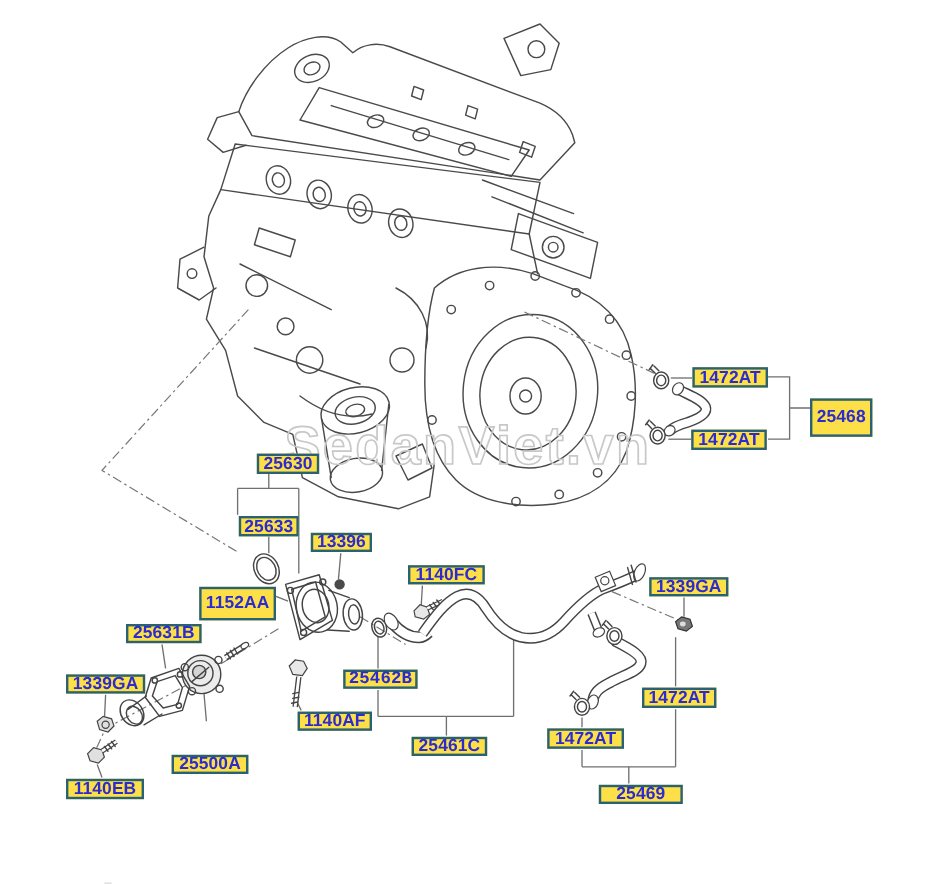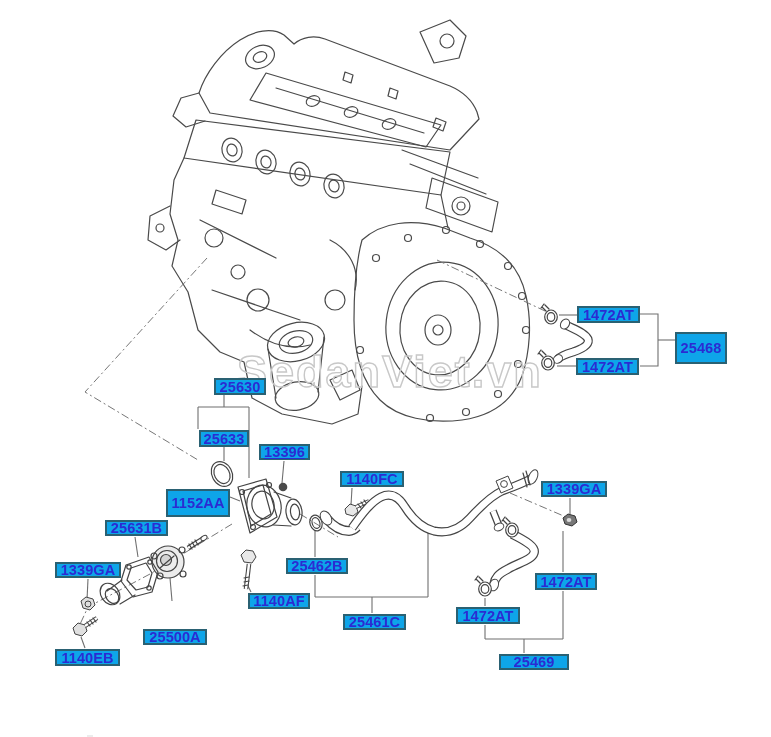--- a/index.html
+++ b/index.html
@@ -1,20 +1,20 @@
 <!DOCTYPE html>
 <html><head>
 <meta charset="utf-8">
 <style>
   html,body{margin:0;padding:0;background:#fff;}
   .stage{position:relative;width:771px;height:737px;background:#fff;overflow:hidden;
          font-family:"Liberation Sans",sans-serif;}
   .stage svg{position:absolute;left:0;top:0;}
   #labels-layer{position:absolute;left:0;top:0;width:100%;height:100%;}
-  .plabel{position:absolute;box-sizing:border-box;border:2px solid #2a6173;background:#0ea5e9;
+  .plabel{position:absolute;box-sizing:border-box;border:2px solid #2a6173;background:#fde047;
           color:#2b2bd2;font-weight:bold;font-size:14.5px;line-height:12px;
           display:flex;align-items:center;justify-content:center;
           letter-spacing:.1px;white-space:nowrap;}
   .eng{stroke:#4a4a4a;stroke-width:1.2;fill:none;stroke-linejoin:round;stroke-linecap:round;}
   .part{stroke:#444;stroke-width:1.2;fill:none;stroke-linejoin:round;stroke-linecap:round;}
   .tube{stroke:#444;fill:none;stroke-linecap:butt;}
   .tubefill{stroke:#fff;fill:none;stroke-linecap:butt;}
   .lead{stroke:#6f6f6f;stroke-width:1.1;fill:none;}
   .dash{stroke:#777;stroke-width:1;fill:none;stroke-dasharray:8 3 2 3;}
 </style>
@@ -268,26 +268,26 @@
 
   <line x1="87" y1="736" x2="93" y2="736" stroke="#d9d9d9"></line>
 </svg>
 
 <div id="labels-layer">
       <div class="plabel" style="left: 577px; top: 306px; width: 63px; height: 17px; border-color: rgb(42, 97, 115); color: rgb(43, 43, 210);">1472AT</div>
       <div class="plabel" style="left: 675px; top: 332px; width: 52px; height: 32px; border-color: rgb(42, 97, 115); color: rgb(43, 43, 210);">25468</div>
       <div class="plabel" style="left: 576px; top: 358px; width: 63px; height: 17px; border-color: rgb(42, 97, 115); color: rgb(43, 43, 210);">1472AT</div>
       <div class="plabel" style="left: 214px; top: 378px; width: 52px; height: 17px; border-color: rgb(42, 97, 115); color: rgb(43, 43, 210);">25630</div>
       <div class="plabel" style="left: 199px; top: 430px; width: 50px; height: 17px; border-color: rgb(42, 97, 115); color: rgb(43, 43, 210);">25633</div>
-      <div class="plabel" style="left: 259px; top: 444px; width: 51px; height: 16px; border-color: rgb(42, 97, 115); color: rgb(43, 43, 210); text-decoration: underline;">13396</div>
+      <div class="plabel" style="left: 259px; top: 444px; width: 51px; height: 16px; border-color: rgb(42, 97, 115); color: rgb(43, 43, 210);">13396</div>
       <div class="plabel" style="left: 340px; top: 471px; width: 64px; height: 16px; border-color: rgb(42, 97, 115); color: rgb(43, 43, 210);">1140FC</div>
       <div class="plabel" style="left: 541px; top: 481px; width: 66px; height: 16px; border-color: rgb(42, 97, 115); color: rgb(43, 43, 210);">1339GA</div>
       <div class="plabel" style="left: 166px; top: 489px; width: 64px; height: 28px; border-color: rgb(42, 97, 115); color: rgb(43, 43, 210);">1152AA</div>
       <div class="plabel" style="left: 105px; top: 520px; width: 63px; height: 16px; border-color: rgb(42, 97, 115); color: rgb(43, 43, 210);">25631B</div>
-      <div class="plabel" style="left: 286px; top: 558px; width: 62px; height: 16px; border-color: rgb(42, 97, 115); color: rgb(43, 43, 210);">25462B</div>
+      <div class="plabel" style="left: 286px; top: 558px; width: 62px; height: 16px; border-color: rgb(42, 97, 115); color: rgb(43, 43, 210); font-family: Liberation Mono, monospace;">25462B</div>
       <div class="plabel" style="left: 55px; top: 562px; width: 66px; height: 16px; border-color: rgb(42, 97, 115); color: rgb(43, 43, 210);">1339GA</div>
       <div class="plabel" style="left: 535px; top: 573px; width: 62px; height: 17px; border-color: rgb(42, 97, 115); color: rgb(43, 43, 210);">1472AT</div>
       <div class="plabel" style="left: 224px; top: 593px; width: 62px; height: 16px; border-color: rgb(42, 97, 115); color: rgb(43, 43, 210); margin-left: 24px;">1140AF</div>
       <div class="plabel" style="left: 143px; top: 602px; width: 64px; height: 16px; border-color: rgb(42, 97, 115); color: rgb(43, 43, 210); margin-top: 27px;">25500A</div>
       <div class="plabel" style="left: 456px; top: 607px; width: 64px; height: 17px; border-color: rgb(42, 97, 115); color: rgb(43, 43, 210);">1472AT</div>
       <div class="plabel" style="left: 343px; top: 614px; width: 63px; height: 16px; border-color: rgb(42, 97, 115); color: rgb(43, 43, 210);">25461C</div>
       <div class="plabel" style="left: 55px; top: 649px; width: 65px; height: 17px; border-color: rgb(42, 97, 115); color: rgb(43, 43, 210);">1140EB</div>
       <div class="plabel" style="left: 499px; top: 654px; width: 70px; height: 16px; border-color: rgb(42, 97, 115); color: rgb(43, 43, 210);">25469</div>
     </div>
 

